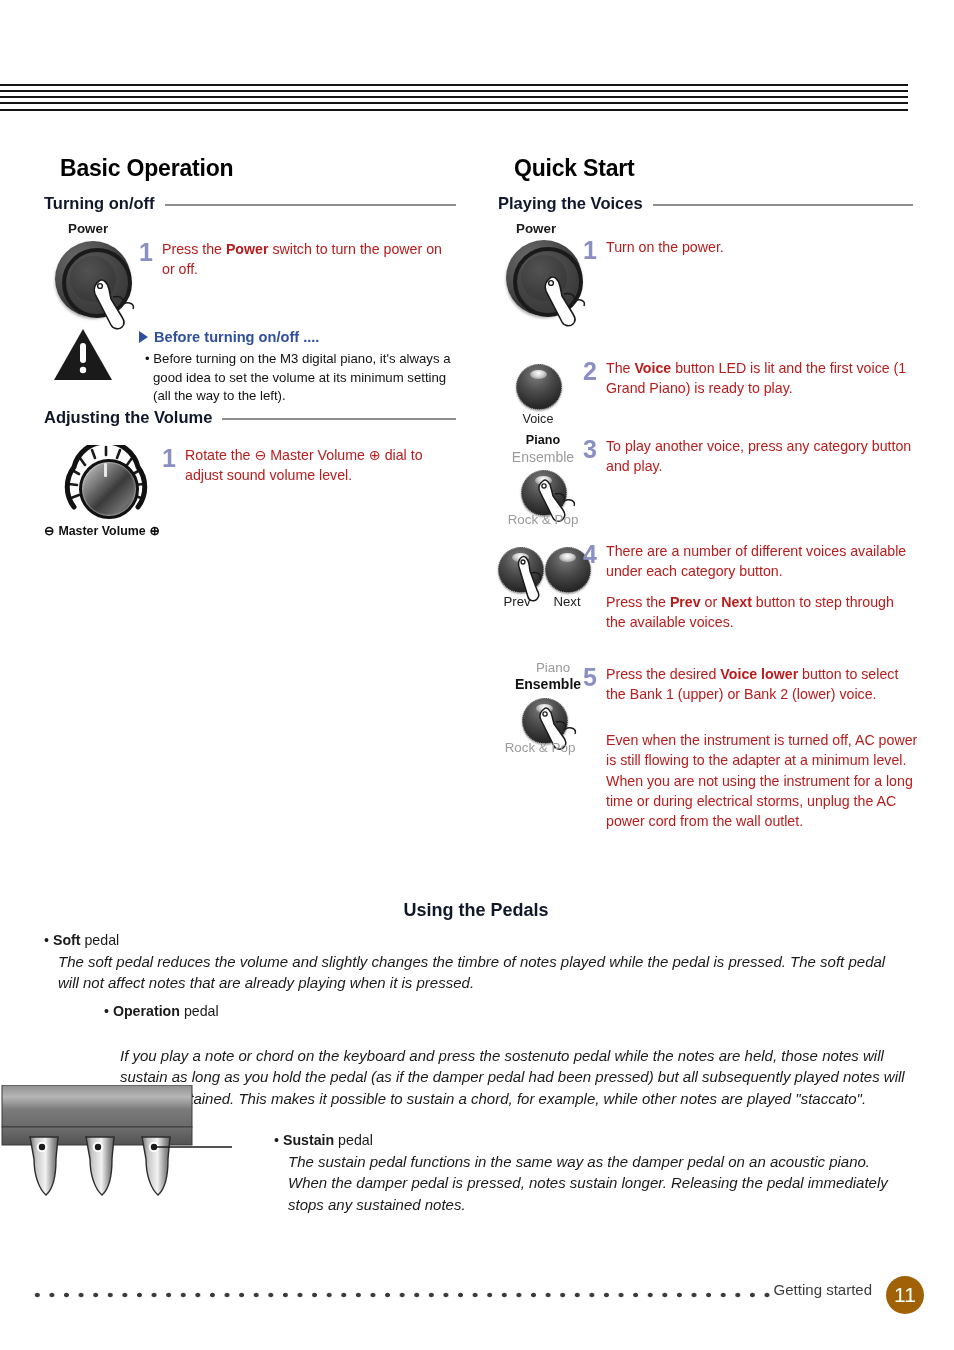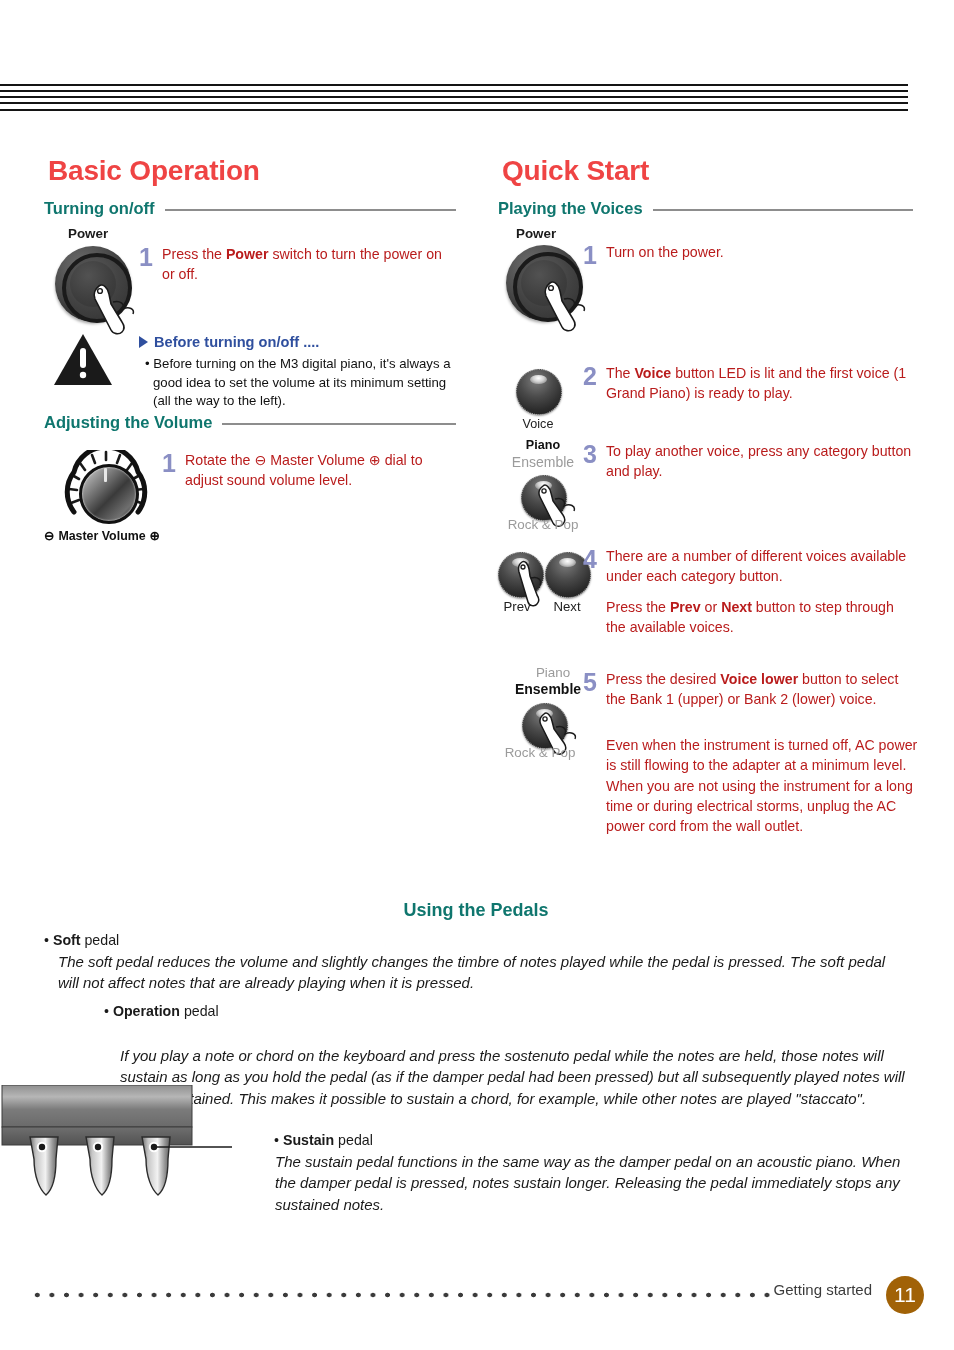--- a/index.html
+++ b/index.html
@@ -17,25 +17,25 @@
   .staff .ln:nth-child(2){top:6px;}
   .staff .ln:nth-child(3){top:12px;}
   .staff .ln:nth-child(4){top:18px;}
   .staff .ln:nth-child(5){top:25px;}
 
   
   .col-left{position:absolute;left:44px;top:155px;width:412px;}
   .col-right{position:absolute;left:498px;top:155px;width:415px;}
 
   h1.sec{
-    font-size:28px;font-weight:bold;letter-spacing:-0.2px;
-    margin:0 0 12px 4px;color:#ef4444;
+    font-size:23px;font-weight:bold;letter-spacing:-0.2px;
+    margin:0 0 12px 16px;color:#000000;
   }
   h2.sub{
-    font-size:16.5px;font-weight:bold;margin:0 0 8px 0;color:#0f766e;
+    font-size:16.5px;font-weight:bold;margin:0 0 8px 0;color:#0f172a;
     display:flex;align-items:center;white-space:nowrap;
   }
   h2.sub .rule{
     flex:1;height:1.5px;background:#8d8d8d;margin-left:10px;margin-top:3px;
   }
 
   
   .step{position:relative;display:flex;align-items:flex-start;}
   .stepnum{
     font-size:25px;font-weight:bold;color:#8a8fc4;
@@ -369,21 +369,21 @@
       <p class="para indent1">The soft pedal reduces the volume and slightly changes the timbre of notes played while the pedal is pressed. The soft pedal will not affect notes that are already playing when it is pressed.</p>
     </div>
 
     <div style="margin-top:9px;">
       <p class="bullet-h indent2">•&nbsp;<b>Operation</b><span> pedal</span></p>
       <p class="para indent3">If you play a note or chord on the keyboard and press the sostenuto pedal while the notes are held, those notes will sustain as long as you hold the pedal (as if the damper pedal had been pressed) but all subsequently played notes will not be sustained. This makes it possible to sustain a chord, for example, while other notes are played "staccato".</p>
     </div>
 
     <div style="position:absolute;left:230px;top:232px;width:634px;">
       <p class="bullet-h">•&nbsp;<b>Sustain</b><span> pedal</span></p>
-      <p class="para" style="margin-left:1px;">The sustain pedal functions in the same way as the damper pedal on an acoustic piano. When the damper pedal is pressed, notes sustain longer. Releasing the pedal immediately stops any sustained notes.</p>
+      <p class="para" style="margin-left:14px;">The sustain pedal functions in the same way as the damper pedal on an acoustic piano. When the damper pedal is pressed, notes sustain longer. Releasing the pedal immediately stops any sustained notes.</p>
     </div>
   </div>
 
   <div class="pedal-art">
     <svg width="420" height="130" viewBox="0 0 420 130">
       <defs>
         <linearGradient id="barg" x1="0" y1="0" x2="0" y2="1">
           <stop offset="0%" stop-color="#8f8f8f"></stop>
           <stop offset="28%" stop-color="#b6b6b6"></stop>
           <stop offset="58%" stop-color="#7b7b7b"></stop>

